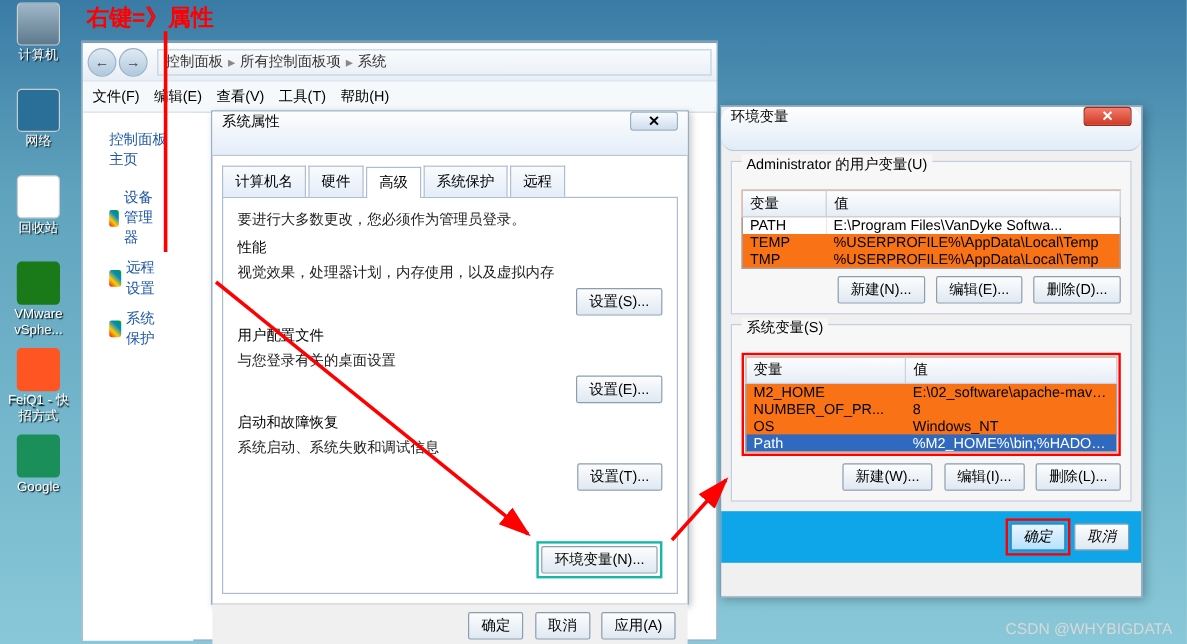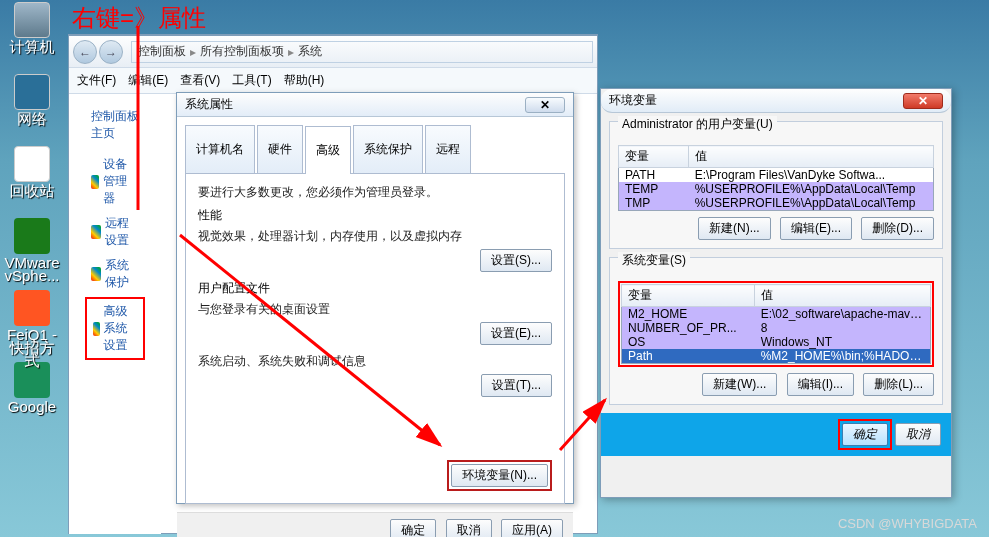--- a/index.html
+++ b/index.html
@@ -9,71 +9,71 @@
 .desktop-icons { position: absolute; left: 4px; top: 2px; width: 60px; }
 .desktop-icon { width: 56px; height: 60px; text-align: center; color: #fff; text-shadow: 1px 1px 1px #000; margin-bottom: 12px; cursor: pointer; }
 .d-ico { width: 36px; height: 36px; margin: 0 auto 2px; border-radius: 4px; }
 .d-computer { background: linear-gradient(#9fb7c9, #5e7a8c); border: 1px solid #ccc; }
 .d-net { background: #2a6f98; border: 1px solid #ccc; }
 .d-recycle { background: #fff; border: 1px solid #ccc; }
 .d-app1 { background: #f5a623; }
 .d-app2 { background: #1a7a1a; }
 .d-app3 { background: #ff5522; }
 .d-app4 { background: #1a8f5a; }
-.d-lbl { font-size: 15px; line-height: 13px; text-align: center; }
+.d-lbl { font-size: 11px; line-height: 13px; text-align: center; }
 
 .explorer { position: absolute; left: 68px; top: 34px; width: 530px; height: 500px; background: #fff; border: 1px solid #7e9db9; border-top: 2px solid #7e9db9; }
 .breadcrumb { height: 32px; border-bottom: 1px solid #cfdbe8; display: flex; align-items: center; padding: 0 4px; background: linear-gradient(#fdfefe,#e8eef5); }
 .bc-nav { width: 24px; height: 24px; border-radius: 12px; background: linear-gradient(#dfeaf3,#b0c9df); border: 1px solid #9bb2c6; display: inline-flex; align-items: center; justify-content: center; margin-right: 2px; cursor: pointer; color: #445; }
 .bc-path { flex: 1; margin-left: 6px; border: 1px solid #bfd1e3; height: 22px; display: flex; align-items: center; padding: 0 6px; color: #333; }
 .bc-sep { margin: 0 4px; color: #888; }
 
 .menubar { height: 26px; display: flex; align-items: center; padding: 0 8px; gap: 12px; border-bottom: 1px solid #cfdbe8; background: #f5f9fc; }
 .menubar span { cursor: pointer; }
 
 .side { float: left; width: 92px; height: 440px; padding: 8px 16px; background: #fff; }
 .side-head { font-size: 12px; color: #1e57a8; margin: 6px 0 10px 6px; }
 .side-item { display: flex; align-items: center; padding: 4px 6px; color: #1e57a8; cursor: pointer; }
 .side-item .shield { width: 14px; height: 14px; background: linear-gradient(45deg,#e11,#fc0,#08c,#0a0); margin-right: 4px; border-radius: 2px; }
 .side-hi { border: 2px solid #ff0000; margin: 2px 0; }
 
 .sysprops { position: absolute; left: 176px; top: 92px; width: 398px; height: 412px; background: #fff; border: 1px solid #7e9db9; box-shadow: 2px 2px 6px rgba(0,0,0,.25); }
-.ttlbar { height: 24px; background: linear-gradient(#fdfdfd,#e3edf8); border-bottom: 1px solid #b7c7d7; display: flex; align-items: center; padding: 0 8px; }
+.ttlbar { height: 37px; background: linear-gradient(#fdfdfd,#e3edf8); border-bottom: 1px solid #b7c7d7; display: flex; align-items: flex-start; padding: 0 8px; }
 .ttl { flex: 1; }
 .winx { width: 40px; height: 16px; border: 1px solid #9bb0c3; border-radius: 3px; background: linear-gradient(#f7fbfe,#cfdced); text-align: center; line-height: 14px; font-weight: bold; cursor: pointer; }
 
 .tabs { display: flex; margin: 8px 8px 0; border-bottom: 1px solid #aebcd1; }
-.tab { padding: 15px 10px; border: 1px solid #aebcd1; border-bottom: none; margin-right: 2px; background: linear-gradient(#f8fbfe,#e3edf8); cursor: pointer; }
+.tab { padding: 4px 10px; border: 1px solid #aebcd1; border-bottom: none; margin-right: 2px; background: linear-gradient(#f8fbfe,#e3edf8); cursor: pointer; }
 .tab.act { background: #fff; position: relative; top: 1px; }
 .tabbody { border: 1px solid #aebcd1; border-top: none; margin: 0 8px 8px; padding: 10px 12px; height: 330px; position: relative; }
 .sec-title { margin: 6px 0 4px; }
 .sec-sub { color: #222; margin-bottom: 2px; }
 .sec-btn-row { text-align: right; margin: 4px 0 8px; }
 .btn { display: inline-block; padding: 2px 10px; border: 1px solid #8a9db1; background: linear-gradient(#fdfdfd,#dfe8f2); cursor: pointer; border-radius: 2px; }
 .btn + .btn { margin-left: 6px; }
 .envbtn-row { position: absolute; right: 12px; bottom: 12px; }
-.env-hi { border: 2px solid #b91c1c; display: inline-block; padding: 2px; }
+.env-hi { border: 2px solid #14b8a6; display: inline-block; padding: 2px; }
 
 .dlg-btns { text-align: right; padding: 6px 10px; background: #f0f0f0; border-top: 1px solid #ddd; }
 
 .envdlg { position: absolute; left: 600px; top: 88px; width: 352px; height: 410px; background: #f0f0f0; border: 1px solid #7e9db9; box-shadow: 2px 2px 8px rgba(0,0,0,.3); }
 .envdlg .ttlbar { background: linear-gradient(#fefefe,#e1ecf7); border-radius: 11px; }
 .redx { width: 40px; height: 16px; border-radius: 3px; background: linear-gradient(#f27b6b,#cf3a26); color: #fff; text-align: center; line-height: 14px; font-weight: bold; cursor: pointer; border: 1px solid #9e2b1c; }
 .grp { border: 1px solid #c2cedd; margin: 8px; padding: 6px 8px 8px; background: #f7f7f7; }
 .grp-lbl { position: relative; top: -12px; background: #f7f7f7; padding: 0 4px; display: inline-block; }
-.tbl { width: 100%; border: 1px solid #98a7b9; background: #c4b5fd; border-collapse: collapse; }
+.tbl { width: 100%; border: 1px solid #98a7b9; background: #f97316; border-collapse: collapse; }
 .tbl th { text-align: left; border: 1px solid #c8d2de; background: linear-gradient(#fcfdfe,#e6edf6); padding: 2px 6px; font-weight: normal; }
 .tbl td { border: none; padding: 0 6px; white-space: nowrap; overflow: hidden; text-overflow: ellipsis; max-width: 160px; }
 .tbl tr.sel td { background: #2f6ac0; color: #fff; }
 .tbl tr.hi td { background: #fff; }
 .grpbtns { text-align: right; margin-top: 6px; }
 .ok-hi { border: 2px solid #ff0000; display: inline-block; padding: 2px; }
 .ok-btn { background: linear-gradient(#eaf6ff,#b6e2ff); border:1px solid #3c7fb1; }
 
-.annot { position: absolute; color: #ff0000; font-size: 24px; font-weight: normal; pointer-events: none; }
+.annot { position: absolute; color: #ff0000; font-size: 19px; font-weight: bold; pointer-events: none; }
 .arrow-svg { position: absolute; left: 0; top: 0; pointer-events: none; }
 
 .watermark { position: absolute; right: 12px; bottom: 6px; color: #d8d8d8; font-size: 13px; }
 </style>
 </head>
 <body>
 
 <div class="desktop">
 
   <div class="desktop-icons">
@@ -129,26 +129,20 @@
           <span>设备管理器</span>
         </div>
       <div class="side-item">
           <span class="shield"></span>
           <span>远程设置</span>
         </div>
       <div class="side-item">
           <span class="shield"></span>
           <span>系统保护</span>
         </div>
-      <div class="side-hi">
-        <div class="side-item">
-            <span class="shield"></span>
-            <span>高级系统设置</span>
-          </div>
-      </div>
     </div>
   </div>
 
   <div class="sysprops">
     <div class="ttlbar">
       <div class="ttl">系统属性</div>
       <div class="winx">✕</div>
     </div>
     <div class="tabs">
       <div class="tab">计算机名</div>
@@ -160,20 +154,21 @@
     <div class="tabbody">
       <div class="sec-sub">要进行大多数更改，您必须作为管理员登录。</div>
       <div class="sec-title">性能</div>
       <div class="sec-sub">视觉效果，处理器计划，内存使用，以及虚拟内存</div>
       <div class="sec-btn-row"><span class="btn">设置(S)...</span></div>
 
       <div class="sec-title">用户配置文件</div>
       <div class="sec-sub">与您登录有关的桌面设置</div>
       <div class="sec-btn-row"><span class="btn">设置(E)...</span></div>
 
+      <div class="sec-title">启动和故障恢复</div>
       <div class="sec-sub">系统启动、系统失败和调试信息</div>
       <div class="sec-btn-row"><span class="btn">设置(T)...</span></div>
 
       <div class="envbtn-row">
         <span class="env-hi">
           <span class="btn">环境变量(N)...</span>
         </span>
       </div>
     </div>
     <div class="dlg-btns">

